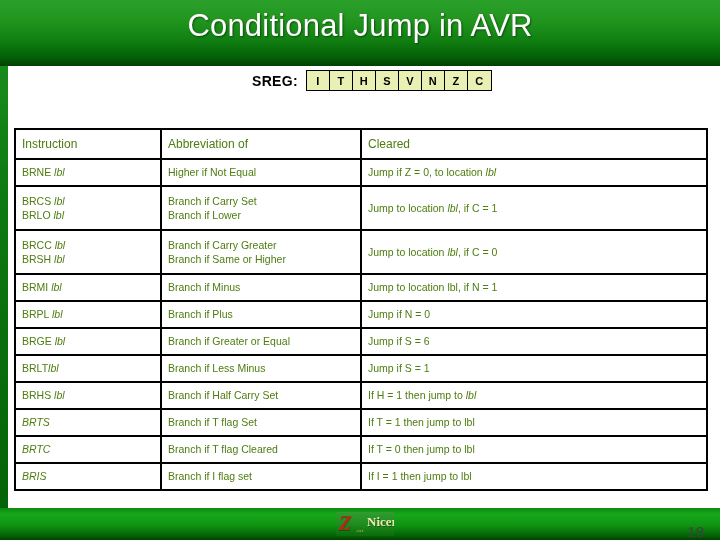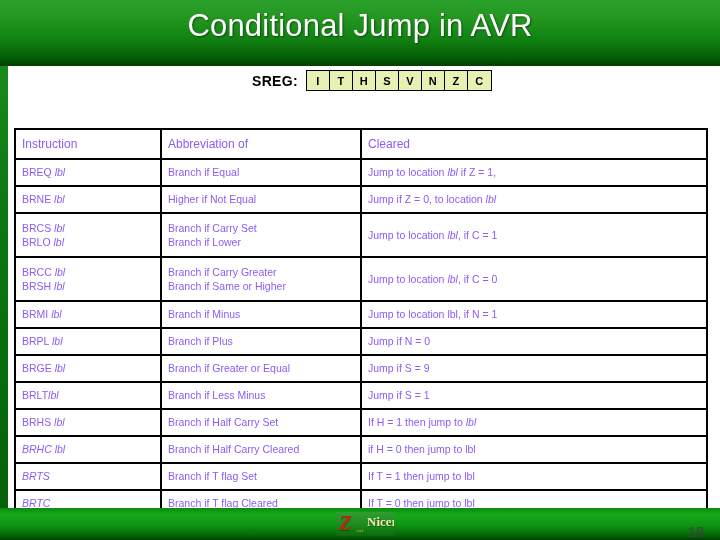--- a/index.html
+++ b/index.html
@@ -119,21 +119,21 @@
     left: 14px; top: 128px;
     width: 692px;
     border-collapse: collapse;
     table-layout: fixed;
     background: #ffffff;
   }
   .jump-table td, .jump-table th {
     border: 2px solid #000000;
     padding: 2px 6px;
     font-size: 10.5px;
-    color: #8b5cf6;
+    color: #4d7c0f;
     vertical-align: middle;
     font-family: "Liberation Sans", sans-serif;
     line-height: 1.35;
     text-align: left;
   }
   .jump-table thead th {
     font-size: 12px;
     font-weight: normal;
     height: 22px;
     padding-top: 3px;
@@ -239,29 +239,20 @@
     <thead>
       <tr>
         <th>Instruction</th>
         <th>Abbreviation of</th>
         <th>Cleared</th>
       </tr>
     </thead>
     <tbody id="table-body">
         <tr class="row-single">
           <td>
-            <span class="line2"><span>BREQ </span><span class="lbl">lbl</span></span>
-          </td>
-          <td>
-            <span class="line2">Branch if Equal</span>
-          </td>
-          <td><span>Jump to location </span><span class="lbl">lbl</span><span> if Z = 1,</span></td>
-        </tr>
-        <tr class="row-single">
-          <td>
             <span class="line2"><span>BRNE </span><span class="lbl">lbl</span></span>
           </td>
           <td>
             <span class="line2">Higher if Not Equal</span>
           </td>
           <td><span>Jump if Z = 0, to location </span><span class="lbl">lbl</span></td>
         </tr>
         <tr class="row-double">
           <td>
             <span class="line2"><span>BRCS </span><span class="lbl">lbl</span></span>
@@ -302,48 +293,39 @@
           </td>
           <td><span>Jump if N = 0</span></td>
         </tr>
         <tr class="row-single">
           <td>
             <span class="line2"><span>BRGE </span><span class="lbl">lbl</span></span>
           </td>
           <td>
             <span class="line2">Branch if Greater or Equal</span>
           </td>
-          <td><span>Jump if S = 9</span></td>
+          <td><span>Jump if S = 6</span></td>
         </tr>
         <tr class="row-single">
           <td>
             <span class="line2"><span>BRLT</span><span class="lbl">lbl</span></span>
           </td>
           <td>
             <span class="line2">Branch if Less Minus</span>
           </td>
           <td><span>Jump if S = 1</span></td>
         </tr>
         <tr class="row-single">
           <td>
             <span class="line2"><span>BRHS </span><span class="lbl">lbl</span></span>
           </td>
           <td>
             <span class="line2">Branch if Half Carry Set</span>
           </td>
           <td><span>If H = 1 then jump to </span><span class="lbl">lbl</span></td>
-        </tr>
-        <tr class="row-single">
-          <td class="ital">
-            <span class="line2"><span>BRHC </span><span class="lbl">lbl</span></span>
-          </td>
-          <td>
-            <span class="line2">Branch if Half Carry Cleared</span>
-          </td>
-          <td><span>if H = 0 then jump to lbl</span></td>
         </tr>
         <tr class="row-single">
           <td class="ital">
             <span class="line2"><span>BRTS</span></span>
           </td>
           <td>
             <span class="line2">Branch if T flag Set</span>
           </td>
           <td><span>If T = 1 then jump to lbl</span></td>
         </tr>

